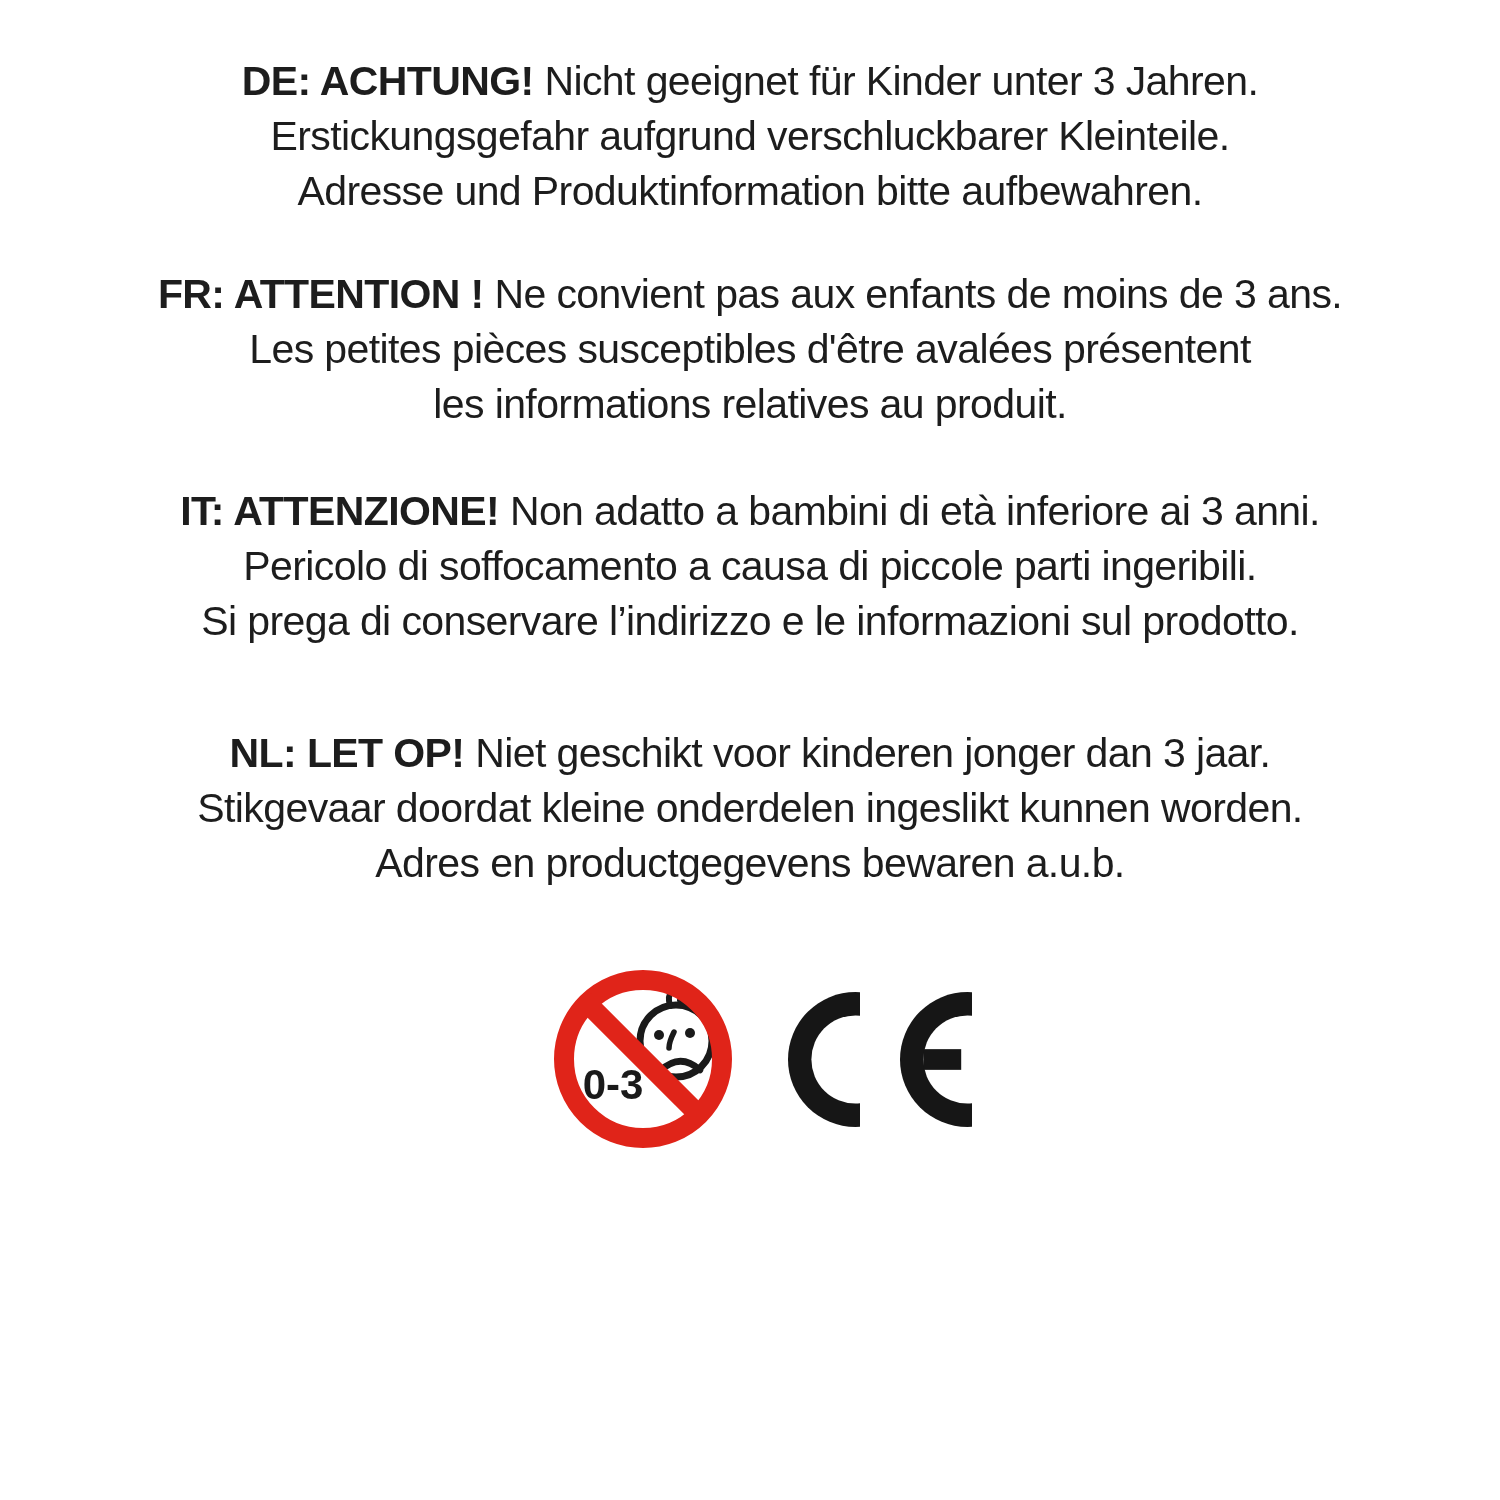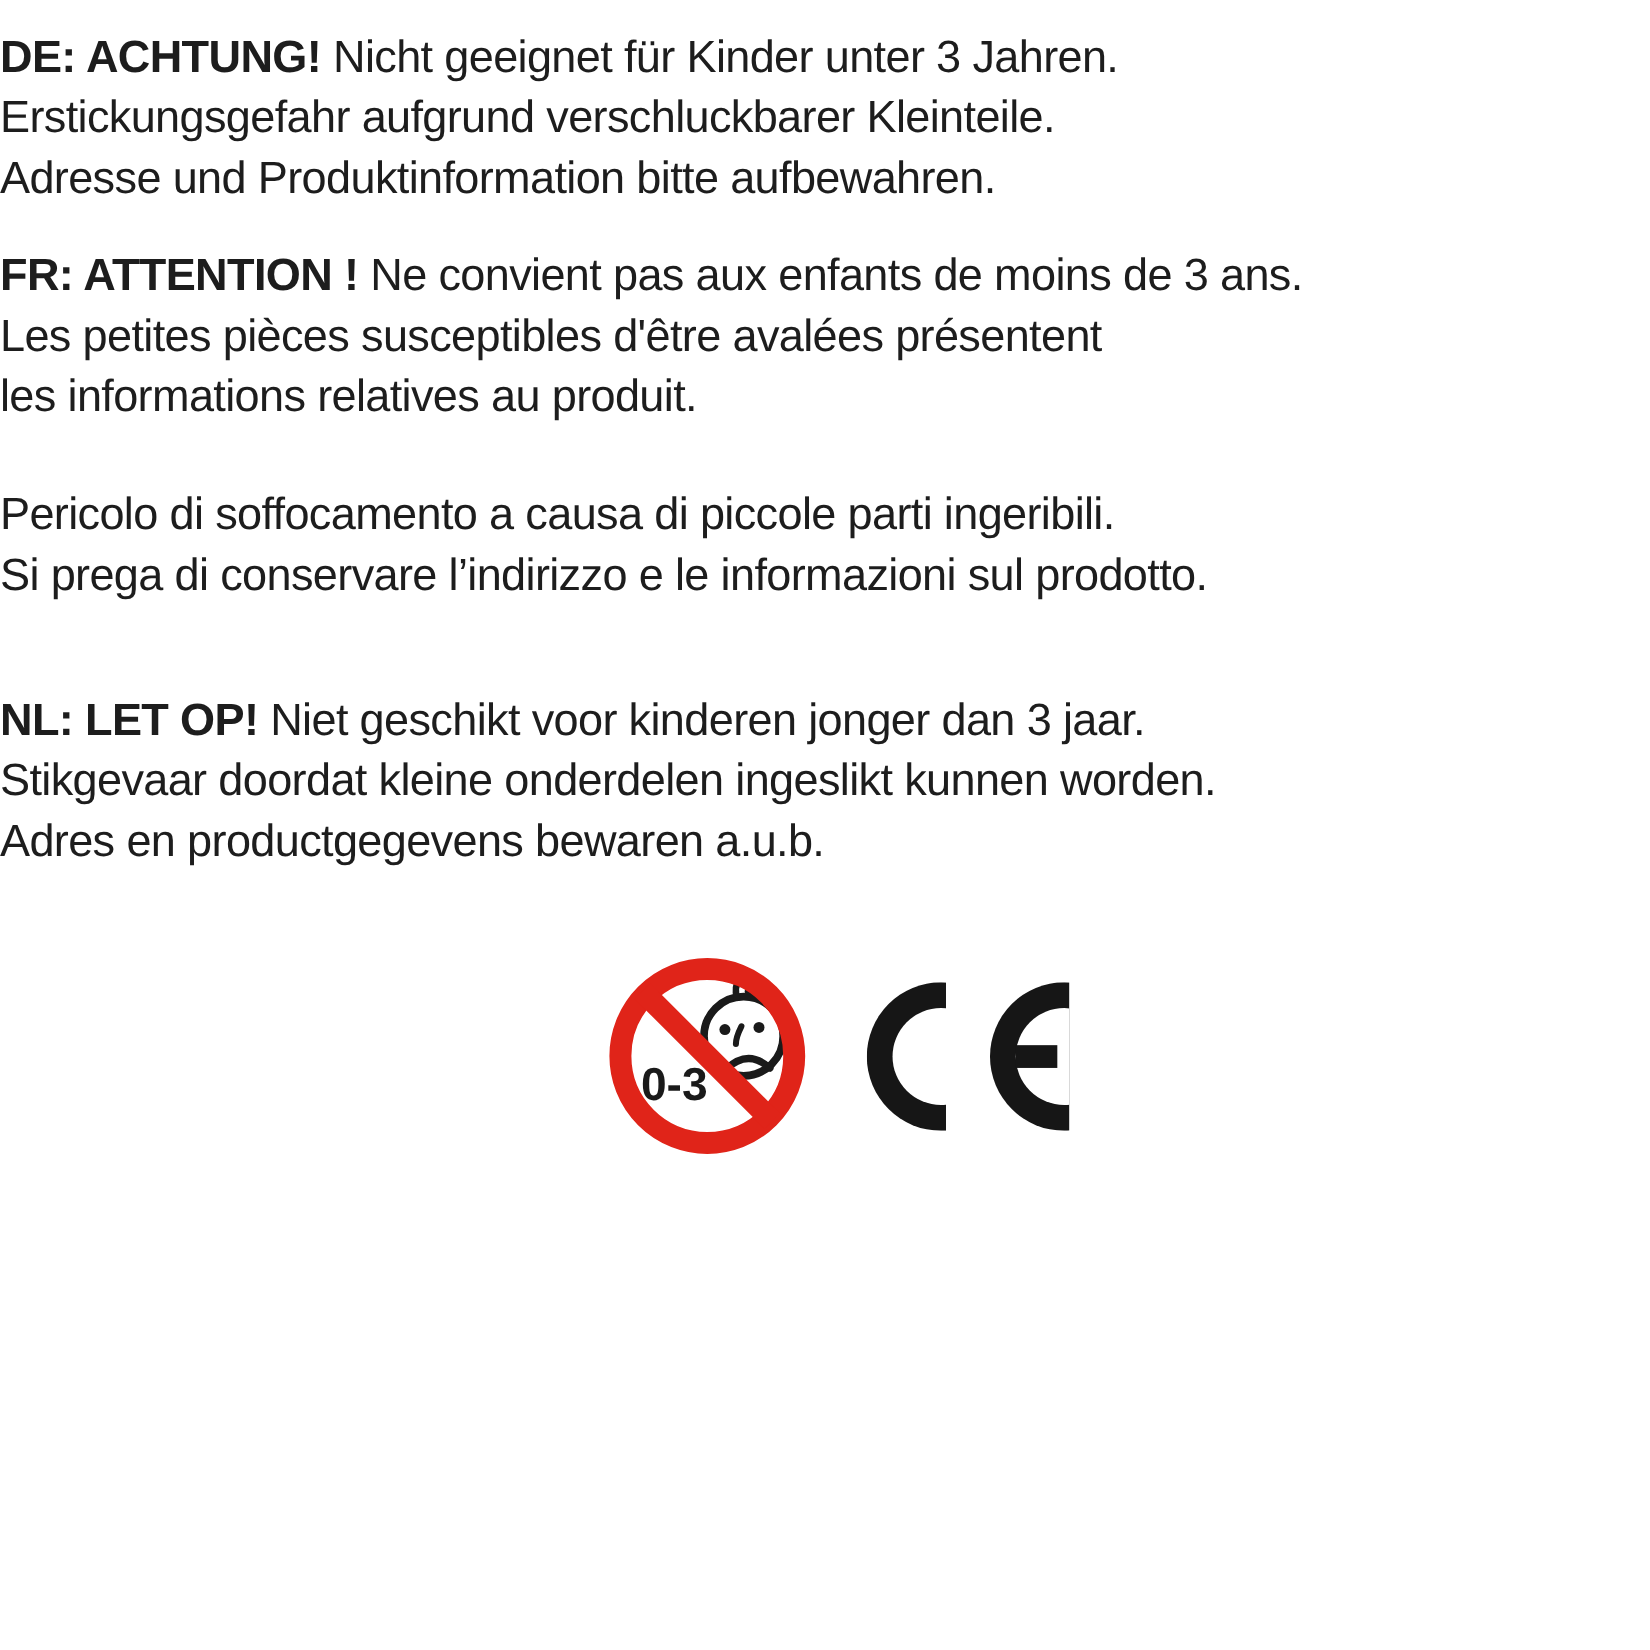--- a/index.html
+++ b/index.html
@@ -6,33 +6,33 @@
   .page {
     position: relative;
     width: 1500px;
     height: 1500px;
     background: #ffffff;
     font-family: "Liberation Sans", sans-serif;
     color: #1d1d1d;
     overflow: hidden;
   }
   .text-block {
-    padding-top: 24px;
-    text-align: left;
+    padding-top: 54px;
+    text-align: center;
     font-size: 41px;
     line-height: 55px;
     letter-spacing: -0.6px;
   }
   .warn-section p {
     margin: 0;
     white-space: nowrap;
   }
   .warn-section strong { font-weight: 700; }
   .sec-gb { margin-top: 70px; }
-  .sec-fr { margin-top: 34px; }
+  .sec-fr { margin-top: 48px; }
   .sec-it { margin-top: 52px; }
   .sec-nl { margin-top: 77px; }
   .icons-row {
     margin-top: 78px;
     display: flex;
     justify-content: center;
     align-items: center;
     transform: translateX(12px);
   }
   .ce-mark {
@@ -62,20 +62,21 @@
     </section>
 
 
     <section class="warn-section sec-fr">
       <p><strong>FR: ATTENTION !</strong> <span>Ne convient pas aux enfants de moins de 3 ans.</span></p>
       <p>Les petites pièces susceptibles d'être avalées présentent</p>
       <p>les informations relatives au produit.</p>
     </section>
 
     <section class="warn-section sec-it">
+      <p><strong>IT: ATTENZIONE!</strong> <span>Non adatto a bambini di età inferiore ai 3 anni.</span></p>
       <p>Pericolo di soffocamento a causa di piccole parti ingeribili.</p>
       <p>Si prega di conservare l’indirizzo e le informazioni sul prodotto.</p>
     </section>
 
     <section class="warn-section sec-nl">
       <p><strong>NL: LET OP!</strong> <span>Niet geschikt voor kinderen jonger dan 3 jaar.</span></p>
       <p>Stikgevaar doordat kleine onderdelen ingeslikt kunnen worden.</p>
       <p>Adres en productgegevens bewaren a.u.b.</p>
     </section>
 

